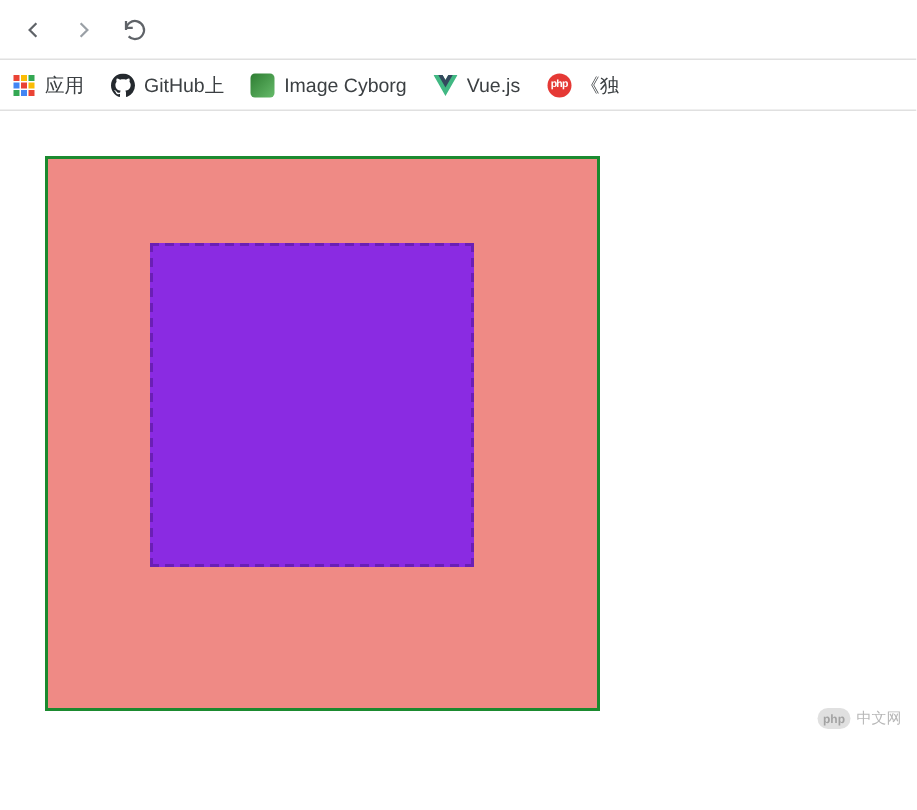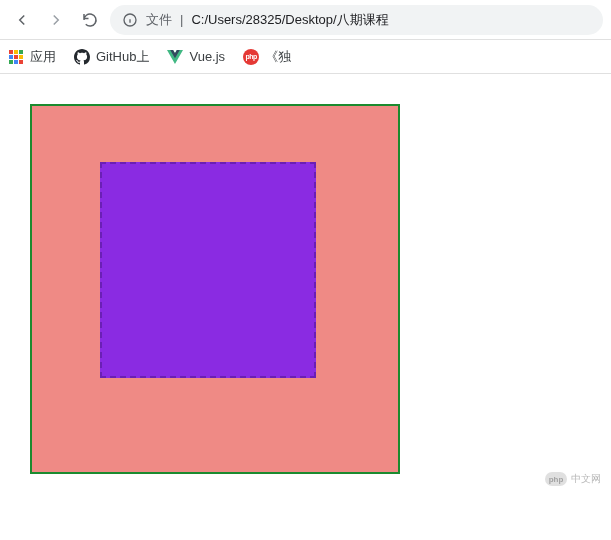--- a/index.html
+++ b/index.html
@@ -149,32 +149,20 @@
   <div class="nav-btn">
     <svg viewBox="0 0 24 24" fill="none" stroke="#9aa0a6" stroke-width="2">
         <path d="M9 6l6 6-6 6"></path>
       </svg>
   </div>
   <div class="nav-btn">
     <svg viewBox="0 0 24 24" fill="none" stroke="#5f6368" stroke-width="2">
         <path d="M4 12a8 8 0 1 1 2.34 5.66M4 4v6h6"></path>
       </svg>
   </div>
-  <div class="omnibox">
-    <span class="info-icon">
-      <svg width="16" height="16" viewBox="0 0 24 24" fill="none" stroke="#5f6368" stroke-width="2">
-          <circle cx="12" cy="12" r="9"></circle>
-          <line x1="12" y1="8" x2="12" y2="8"></line>
-          <line x1="12" y1="11" x2="12" y2="16"></line>
-        </svg>
-    </span>
-    <span class="url-prefix">文件</span>
-    <span class="url-prefix"> | </span>
-    <span class="url-path">C:/Users/28325/Desktop/八期课程</span>
-  </div>
 </div>
 
 <div class="bookmarks">
   <div class="bm-item">
     <span class="bm-icon">
       <span class="apps-icon" id="apps-grid">
           <span style="background: rgb(234, 67, 53);"></span>
           <span style="background: rgb(251, 188, 5);"></span>
           <span style="background: rgb(52, 168, 83);"></span>
           <span style="background: rgb(66, 133, 244);"></span>
@@ -189,20 +177,26 @@
   </div>
   <div class="bm-item">
     <span class="bm-icon gh-icon">
       <svg viewBox="0 0 16 16" fill="#24292e">
           <path d="M8 0C3.58 0 0 3.58 0 8c0 3.54 2.29 6.53 5.47 7.59.4.07.55-.17.55-.38 0-.19-.01-.82-.01-1.49-2.01.37-2.53-.49-2.69-.94-.09-.23-.48-.94-.82-1.13-.28-.15-.68-.52-.01-.53.63-.01 1.08.58 1.23.82.72 1.21 1.87.87 2.33.66.07-.52.28-.87.51-1.07-1.78-.2-3.64-.89-3.64-3.95 0-.87.31-1.59.82-2.15-.08-.2-.36-1.02.08-2.12 0 0 .67-.21 2.2.82.64-.18 1.32-.27 2-.27.68 0 1.36.09 2 .27 1.53-1.04 2.2-.82 2.2-.82.44 1.1.16 1.92.08 2.12.51.56.82 1.27.82 2.15 0 3.07-1.87 3.75-3.65 3.95.29.25.54.73.54 1.48 0 1.07-.01 1.93-.01 2.2 0 .21.15.46.55.38A8.013 8.013 0 0016 8c0-4.42-3.58-8-8-8z"></path>
         </svg>
     </span>
     <span>GitHub上</span>
   </div>
   <div class="bm-item">
+    <span class="bm-icon">
+        <span class="cyborg-icon"></span>
+      </span>
+    <span>Image Cyborg</span>
+  </div>
+  <div class="bm-item">
     <span class="bm-icon vue-icon">
       <svg viewBox="0 0 261 226">
           <path d="M161 0L130 53 99 0H0l130 226L261 0h-100z" fill="#41b883"></path>
           <path d="M161 0L130 53 99 0H52l78 135L209 0h-48z" fill="#34495e"></path>
         </svg>
     </span>
     <span>Vue.js</span>
   </div>
   <div class="bm-item">
     <span class="bm-icon">

